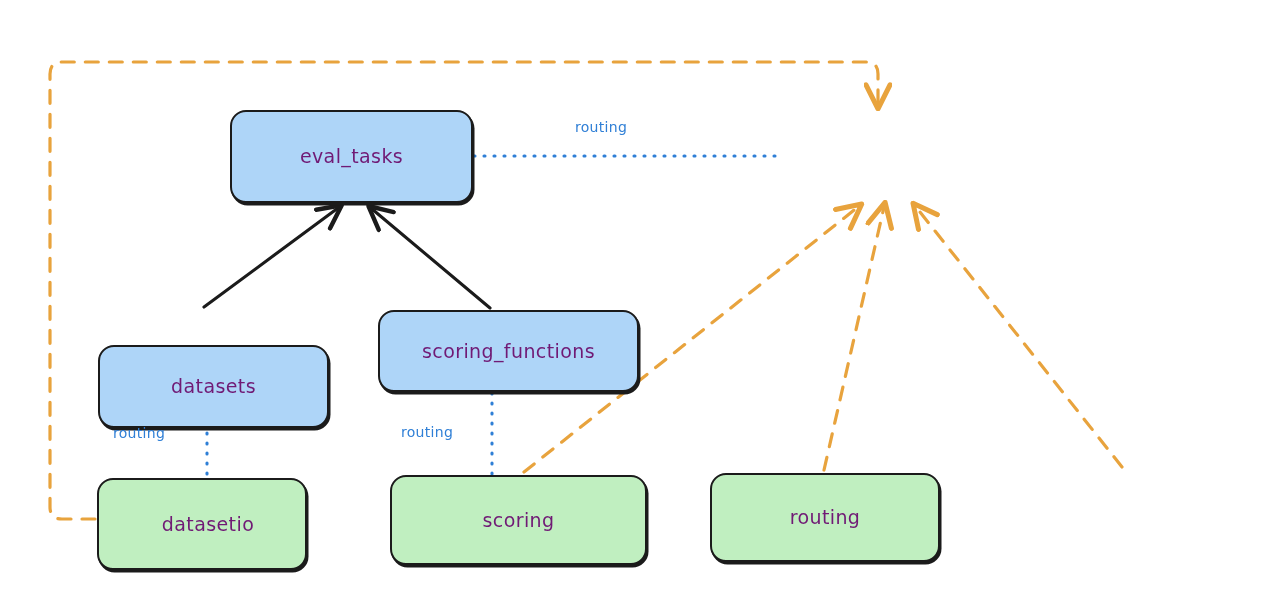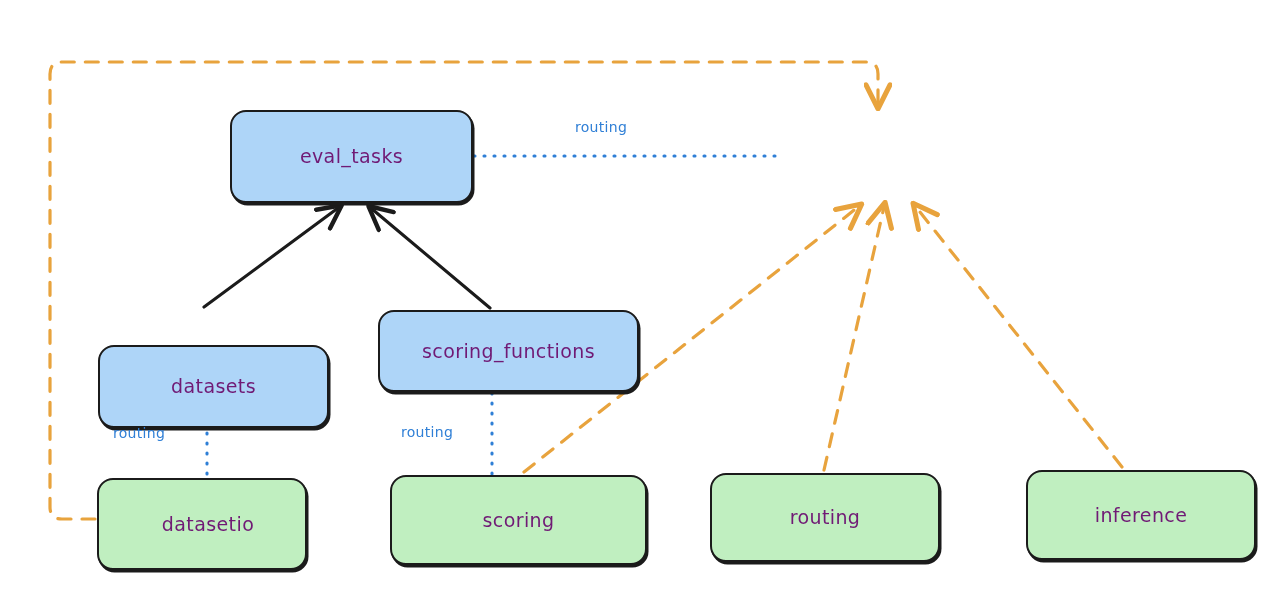--- a/index.html
+++ b/index.html
@@ -130,23 +130,20 @@
   </div>
 
   <div class="node green" style="left:390px; top:475px; width:257px; height:90px;">
     <span class="node-label">scoring</span>
   </div>
 
   <div class="node green" style="left:710px; top:473px; width:230px; height:89px;">
     <span class="node-label">routing</span>
   </div>
 
-  <div class="node green" style="left:1026px; top:470px; width:230px; height:90px;">
-    <span class="node-label">inference</span>
-  </div>
 
   <div class="edge-label" style="left:575px; top:119px;">routing</div>
 
   <div class="edge-label" style="left:113px; top:425px;">routing</div>
 
   <div class="edge-label" style="left:401px; top:424px;">routing</div>
 
 </div>
 
 </body></html>

